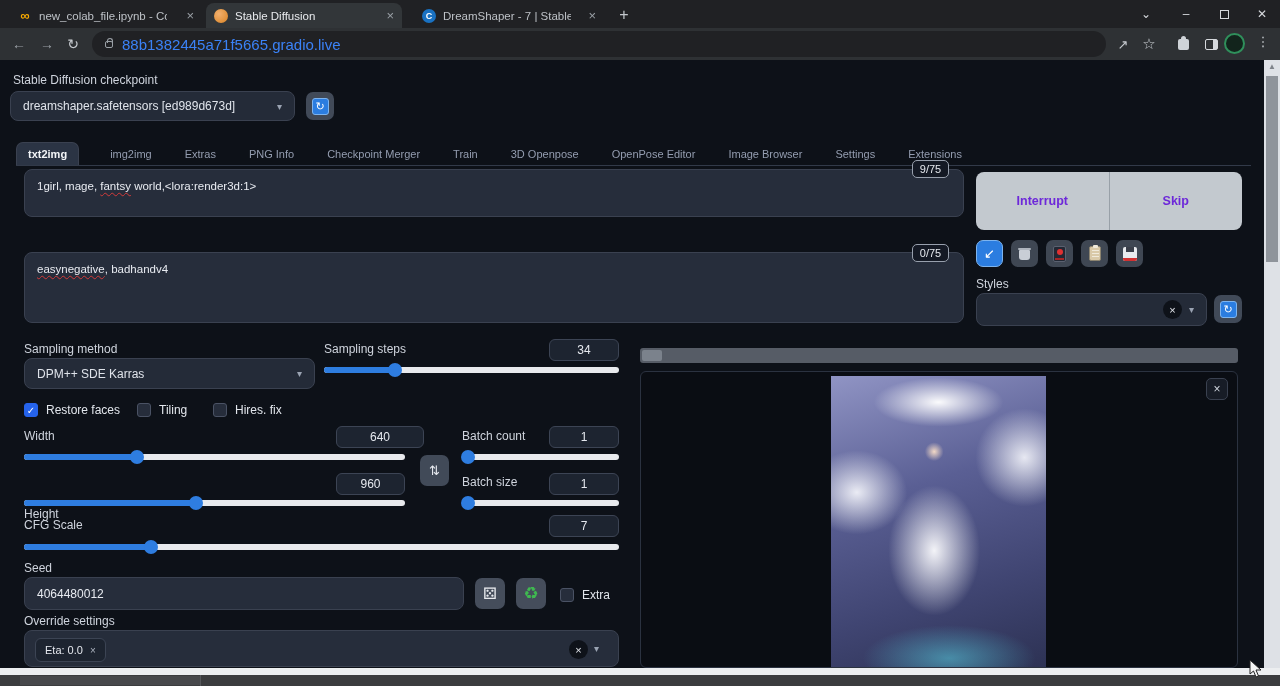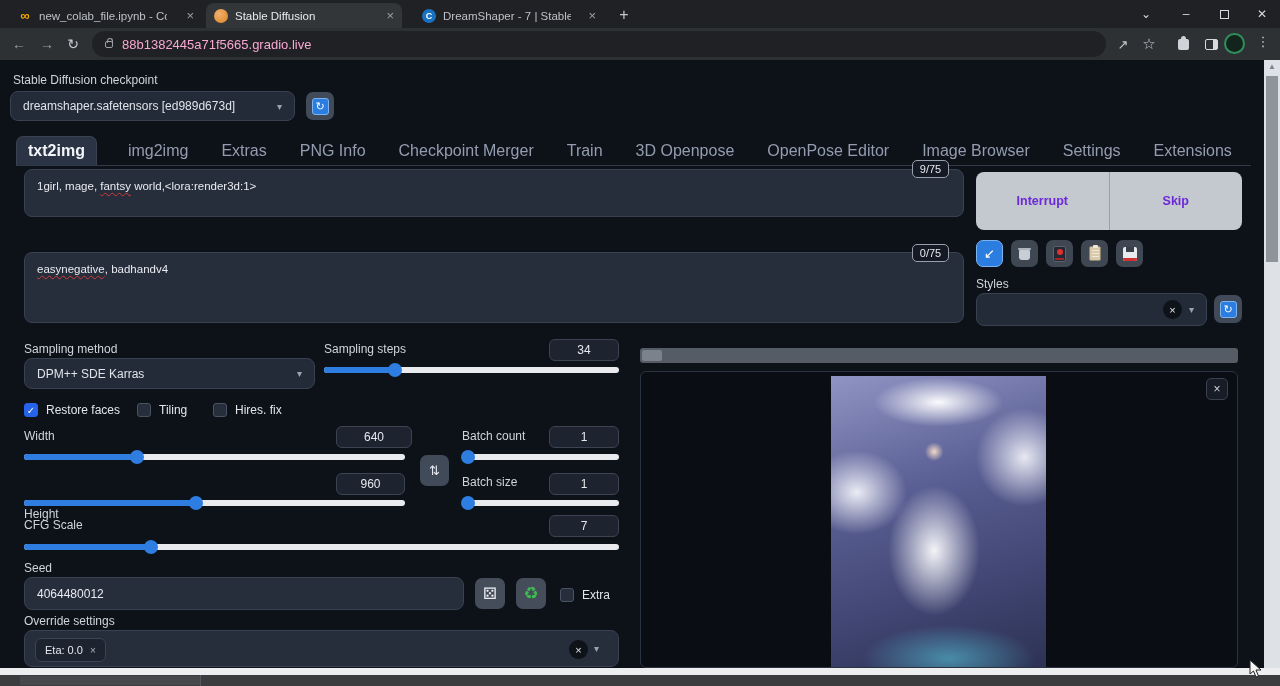--- a/index.html
+++ b/index.html
@@ -26,21 +26,21 @@
   .maxbox { width:9px; height:9px; border:1px solid #d6d9dd; }
 
   .toolbar { position:absolute; left:0; top:28px; width:1280px; height:32px; background:#2e3134; }
   .navbtn { position:absolute; top:6px; width:22px; height:20px; color:#9aa0a6; font-size:14px;
     display:flex; align-items:center; justify-content:center; }
   .omnibox { position:absolute; left:92px; top:31px; width:1014px; height:26px; border-radius:13px;
     background:#202124; display:flex; align-items:center; padding-left:13px; }
   .lock { width:8px; height:7px; border:1.4px solid #9aa0a6; border-radius:2px; position:relative; margin-right:9px; }
   .lock:before { content:""; position:absolute; left:1px; top:-4px; width:4px; height:4px;
     border:1.4px solid #9aa0a6; border-bottom:none; border-radius:3px 3px 0 0; }
-  .url { color:#f9a8d4; font-size:13px; }
+  .url { color:#3b82f6; font-size:15px; }
   .tbicon { position:absolute; top:35px; width:22px; height:18px; color:#c7cbd0; font-size:13px;
     display:flex; align-items:center; justify-content:center; }
   .sidepanel-ic { width:13px; height:11px; border:1.5px solid #d6d9dd; border-radius:2px; position:relative; }
   .sidepanel-ic:after { content:""; position:absolute; right:0; top:0; width:4px; height:100%; background:#d6d9dd; }
   .puzzle-ic { width:11px; height:11px; background:#cfd3d8; border-radius:2px; position:relative; }
   .puzzle-ic:before { content:""; position:absolute; left:3px; top:-3px; width:5px; height:5px;
     border-radius:50%; background:#cfd3d8; }
   .avatar { position:absolute; left:1224px; top:33px; width:21px; height:21px; border-radius:50%;
     background:#12241c; border:2px solid #2f8f5b; }
   .kebab { position:absolute; left:1256px; top:34px; width:14px; height:20px; color:#c7cbd0;
@@ -50,21 +50,21 @@
   .page { position:absolute; left:0; top:60px; width:1264px; height:608px; background:#0d1118; overflow:hidden; }
   .lbl { color:#cfd4dd; font-size:12px; }
   .ddown { background:#242b38; border:1px solid #3a4150; border-radius:8px; color:#dfe3ea;
     font-size:12px; display:flex; align-items:center; padding:0 12px; }
   .ddown .caret { margin-left:auto; color:#9aa3b2; font-size:10px; }
   .refbtn { background:#414a58; border-radius:7px; display:flex; align-items:center; justify-content:center; }
   .refinner { width:17px; height:17px; background:#2b7de0; border:1px solid #7db4ef; border-radius:3px;
     color:#fff; font-size:11px; line-height:15px; text-align:center; }
 
   .navtabs { position:absolute; left:16px; top:80px; display:flex; align-items:flex-end; gap:29px; height:25px; }
-  .ntab { color:#949db0; font-size:16px; padding:5px 2px; white-space:nowrap; }
+  .ntab { color:#949db0; font-size:11px; padding:5px 2px; white-space:nowrap; }
   .ntab.active { background:#2b3444; border:1px solid #3a4150; border-bottom:none;
     border-radius:7px 7px 0 0; color:#f3f5f8; font-weight:bold; padding:5px 11px; }
   .contentline { position:absolute; left:16px; top:105px; width:1235px; height:1px; background:#323a49; }
 
   .ptext { background:#262d3b; border:1px solid #3a4150; border-radius:8px; color:#e8ebf1;
     font-size:11.5px; padding:9px 12px; line-height:1.35; }
   .squiggle { text-decoration:underline wavy #d23a3a 1px; text-underline-offset:2px; }
   .counter { background:#141924; border:1px solid #98a0ad; border-radius:5px; color:#e5e8ee;
     font-size:11px; padding:2px 0; width:37px; text-align:center; }
 
@@ -288,21 +288,21 @@
   <div class="cbrow" style="left:137px; top:343px;">
     <span class="cb"></span>
     <span class="cblabel">Tiling</span>
   </div>
   <div class="cbrow" style="left:213px; top:343px;">
     <span class="cb"></span>
     <span class="cblabel">Hires. fix</span>
   </div>
 
   <div class="lbl abs" style="left:24px; top:369px;">Width</div>
-  <div class="numbox" style="left:336px; top:366px; width:76px;">640</div>
+  <div class="numbox" style="left:336px; top:366px; width:88px;">640</div>
   <div class="slider" style="left:24px; top:390px; width:381px;">
     <div class="track">
         <div class="fill" style="width:29.7%;"></div>
       </div>
     <div class="thumb" style="left:29.7%;"></div>
   </div>
   <div class="lbl abs" style="left:462px; top:369px;">Batch count</div>
   <div class="numbox" style="left:549px; top:366px;">1</div>
   <div class="slider" style="left:462px; top:390px; width:157px;">
     <div class="track">

